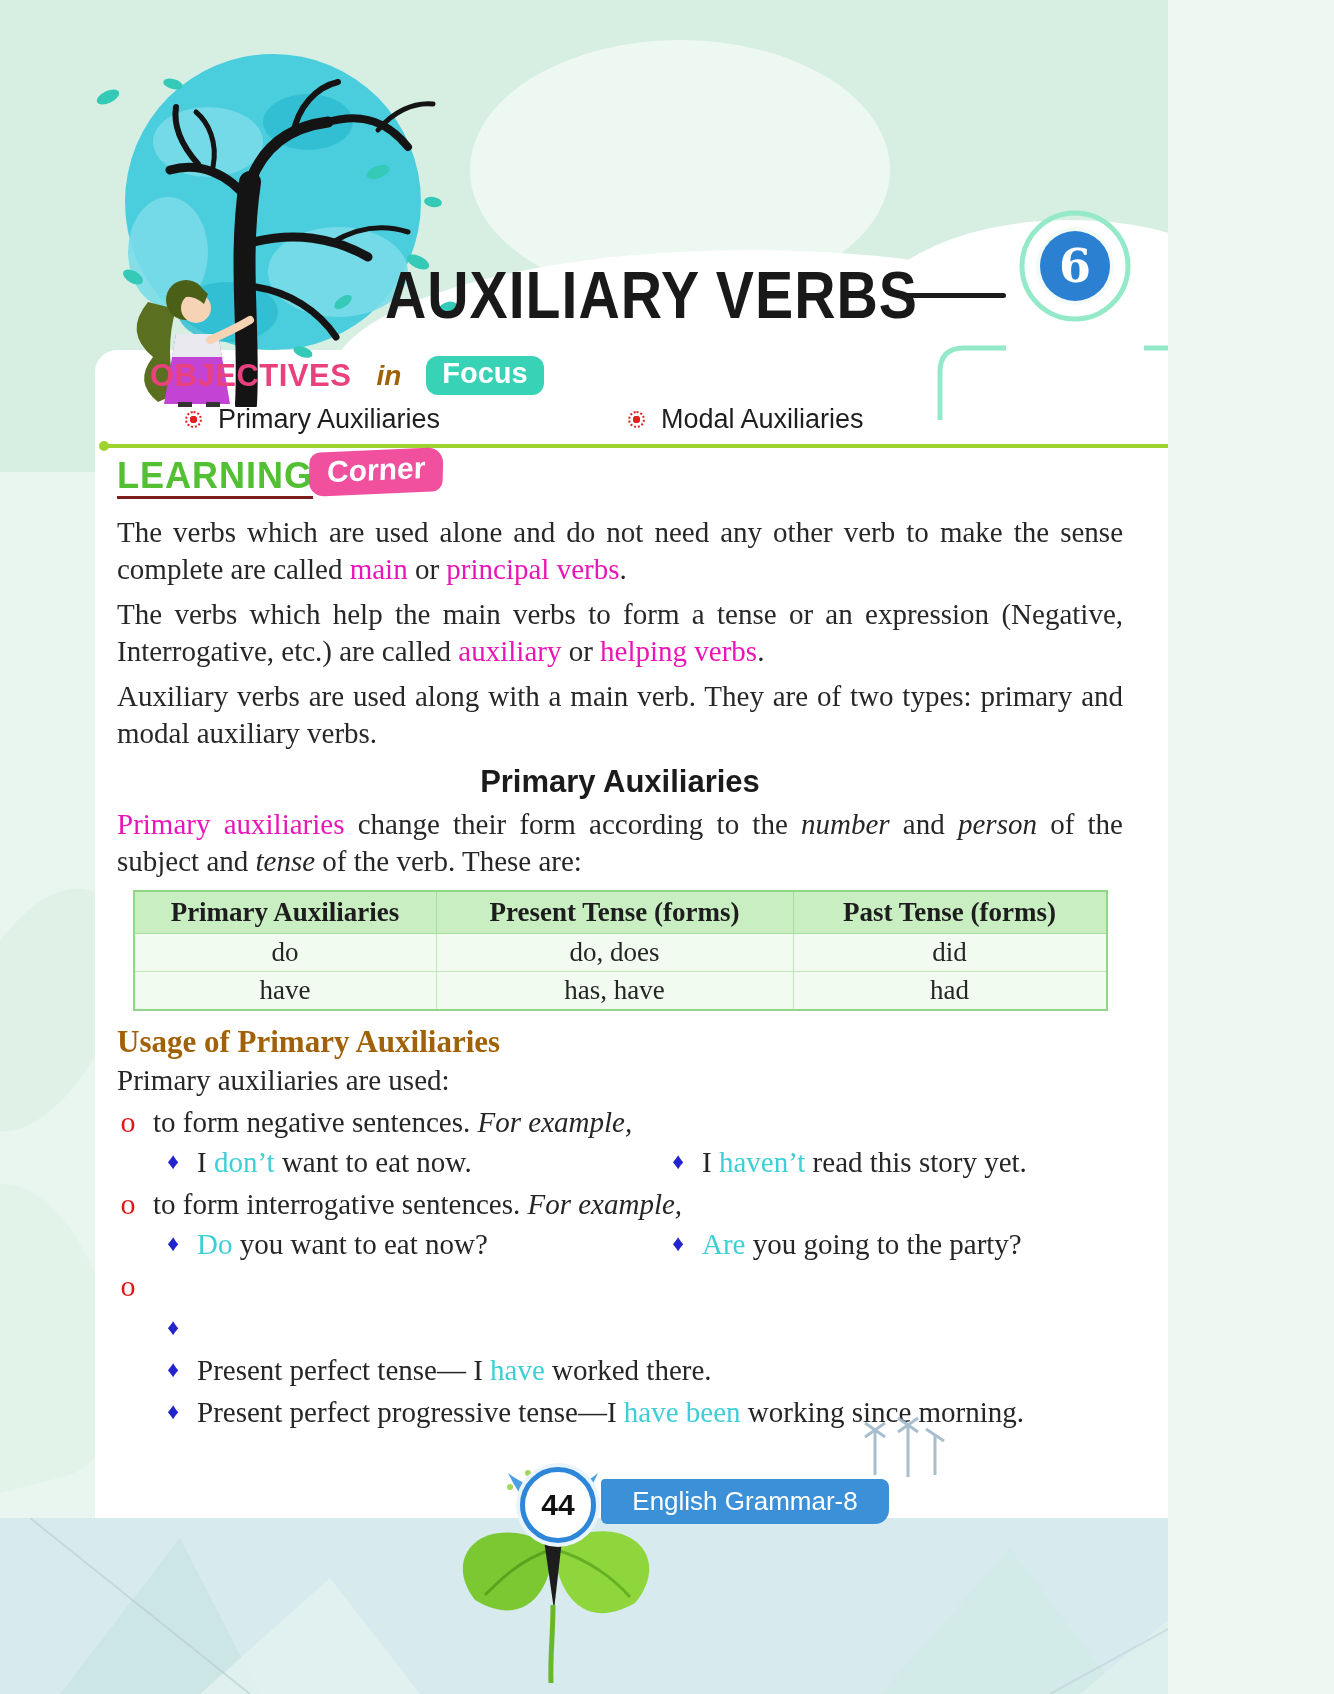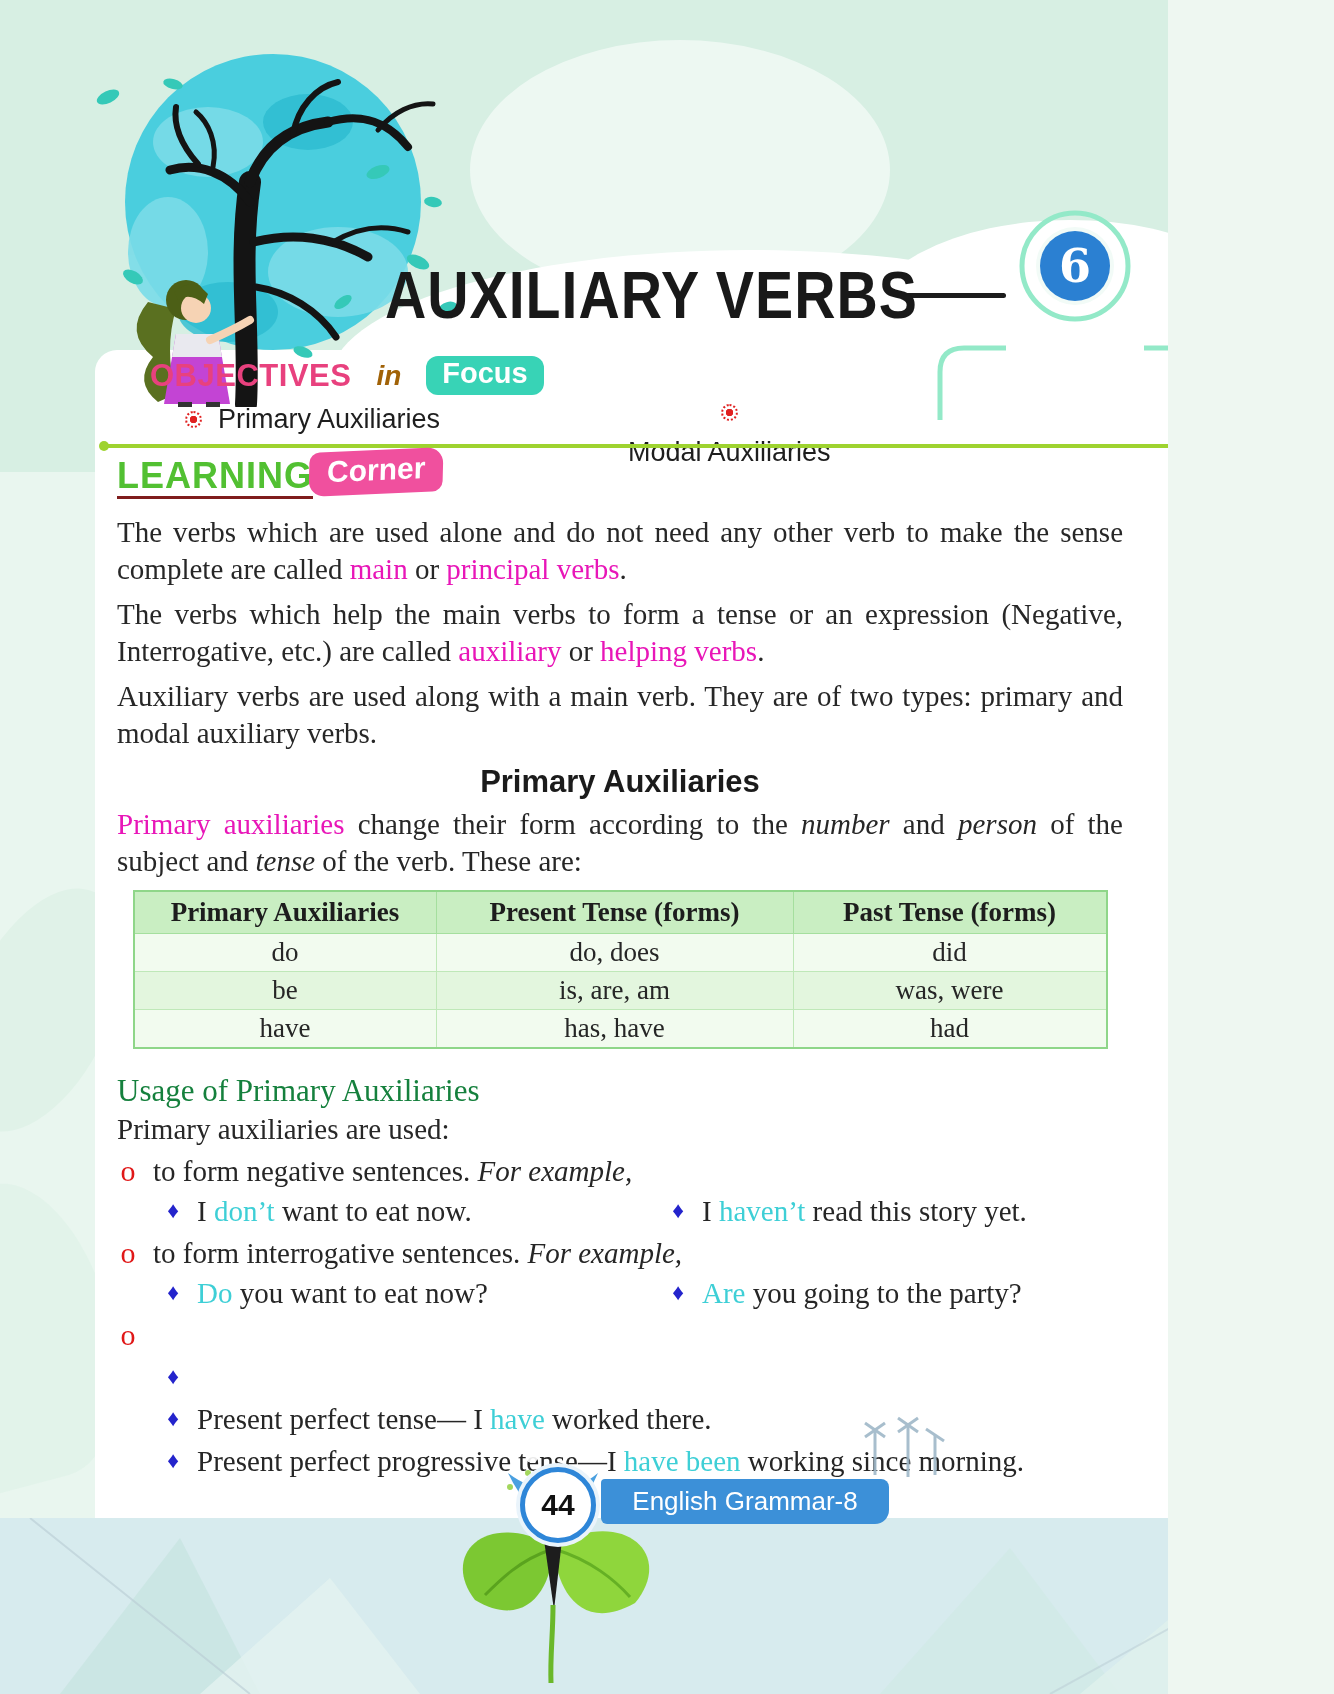--- a/index.html
+++ b/index.html
@@ -28,41 +28,41 @@
   .header-deco{position:absolute;left:0;top:0;}
 
   .objectives-head{position:absolute;left:150px;top:356px;display:flex;align-items:center;gap:25px;
                    font-family:"Liberation Sans",sans-serif;}
   .obj-word{color:#e8417e;font-weight:bold;font-size:31px;letter-spacing:.5px;}
   .obj-in{color:#a16207;font-style:italic;font-size:28px;font-weight:bold;}
   .obj-focus{background:#38d3b6;color:#fff;font-weight:bold;font-size:29px;padding:1px 16px 5px;border-radius:12px;}
   .objectives-row{position:absolute;left:0;top:404px;width:1334px;height:40px;
                   font-family:"Liberation Sans",sans-serif;font-size:27px;color:#1e1e1e;}
   .obj-item{position:absolute;display:flex;align-items:center;gap:16px;}
-  .obj-item.one{left:185px;} .obj-item.two{left:628px;flex-direction:column;}
+  .obj-item.one{left:185px;} .obj-item.two{left:628px;}
   .obj-bullet{width:13px;height:13px;border:2px dotted #e02020;border-radius:50%;
               background:radial-gradient(circle,#e02020 0 3.5px,transparent 4px);}
   .green-rule{position:absolute;left:104px;top:444px;width:1136px;height:4px;background:#9ed32f;border-radius:2px;}
   .green-rule .dot{position:absolute;left:-5px;top:-3px;width:10px;height:10px;border-radius:50%;background:#9ed32f;}
 
   
   .content{position:absolute;left:117px;top:456px;width:1006px;}
   .lc{display:flex;align-items:flex-start;height:52px;margin-bottom:2px;}
   .lc-learning{font-family:"Liberation Sans",sans-serif;font-weight:bold;font-size:36px;color:#52c032;
                letter-spacing:1px;border-bottom:3px solid #7f1d1d;line-height:40px;}
   .lc-corner{font-family:"Liberation Sans",sans-serif;font-weight:bold;font-size:30px;color:#fff;
              background:#f0509e;padding:3px 18px 7px;border-radius:10px 16px 10px 16px;
              transform:rotate(-2.5deg) skewX(-4deg);margin-left:-4px;margin-top:-6px;}
 
   
   .para{font-size:29px;line-height:37px;text-align:justify;margin:6px 0 8px;color:#272727;}
   .mg{color:#e816b8;} .cy{color:#3ecfd6;} .it{font-style:italic;}
   .center-head{font-family:"Liberation Sans",sans-serif;font-weight:bold;font-size:31px;text-align:center;
                color:#1b1b1b;margin:12px 0 4px;}
-  .red-head{color:#15803d;font-weight:normal;font-size:31px;margin:24px 0 2px;}
+  .red-head{color:#a16207;font-weight:bold;font-size:31px;margin:13px 0 2px;}
 
   
   table.aux{border-collapse:collapse;width:975px;margin:10px auto 6px;font-size:27px;border:2px solid #8fd689;}
   table.aux th{background:#c9eec2;border:1.5px solid #a5df9e;font-weight:bold;padding:5px 8px;color:#1d1d1d;}
   table.aux td{border:1.5px solid #bfe8b8;text-align:center;padding:3px 8px;color:#262626;}
   table.aux tr.r-odd td{background:#f2fbef;}
   table.aux tr.r-even td{background:#e3f6de;}
 
   
   .u-item{display:flex;gap:14px;font-size:29px;line-height:38px;margin-top:4px;}
@@ -219,25 +219,20 @@
           <th style="width:340px">Present Tense (forms)</th>
           <th>Past Tense (forms)</th>
         </tr>
       </thead>
       <tbody>
         <tr class="r-odd">
           <td>do</td>
           <td>do, does</td>
           <td>did</td>
         </tr>
-        <tr class="r-even">
-          <td>be</td>
-          <td>is, are, am</td>
-          <td>was, were</td>
-        </tr>
         <tr class="r-odd">
           <td>have</td>
           <td>has, have</td>
           <td>had</td>
         </tr>
       </tbody>
     </table>
 
     <div class="red-head">Usage of Primary Auxiliaries</div>
     <p class="para" style="margin:0 0 2px;">Primary auxiliaries are used:</p>

